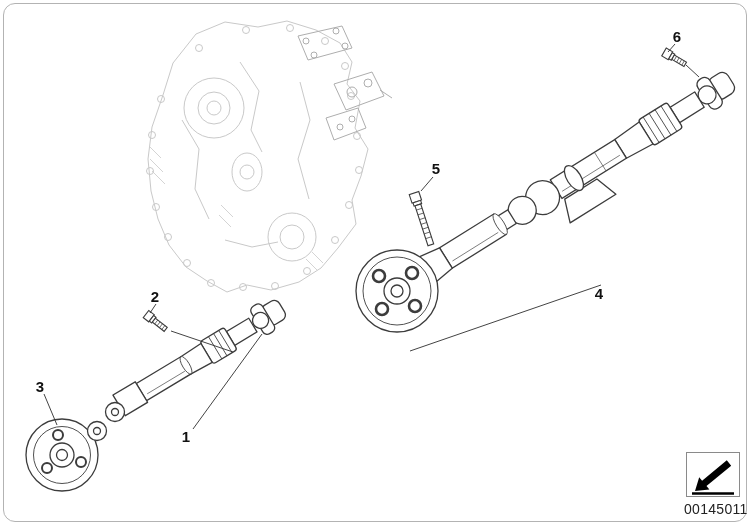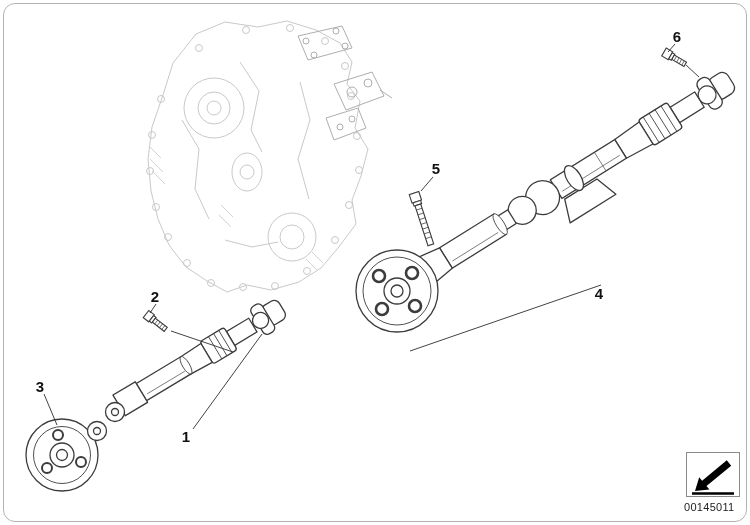--- a/index.html
+++ b/index.html
@@ -3,21 +3,21 @@
 <meta charset="utf-8">
 <style>
   html,body{margin:0;padding:0;background:#fff;}
   body{width:750px;height:525px;overflow:hidden;font-family:"Liberation Sans",sans-serif;}
   .stage{position:relative;width:750px;height:525px;background:#fff;}
   .frame{position:absolute;inset:3px;border:1.5px solid #b3b3b3;border-radius:12px;background:#fff;}
   .drawing{position:absolute;left:0;top:0;}
   .callout{position:absolute;transform:translate(-50%,-50%);font-weight:bold;font-size:15px;color:#111;user-select:none;}
   .legend-box{position:absolute;left:686px;top:452px;width:54px;height:45px;border:1px solid #8a8a8a;background:#fff;box-sizing:border-box;}
   .legend-box svg{display:block;}
-  .part-number{position:absolute;left:684px;top:501px;width:58px;text-align:left;font-size:11px;color:#222;letter-spacing:.3px;}
+  .part-number{position:absolute;left:684px;top:501px;width:58px;text-align:right;font-size:14px;color:#222;letter-spacing:.3px;}
 </style>
 </head>
 <body>
 
 <div class="stage">
   <div class="frame"></div>
 
   <svg class="drawing" width="750" height="525" viewBox="0 0 750 525">
 
     <g stroke="#c9c9c9" fill="none" stroke-width="1" stroke-linejoin="round">

